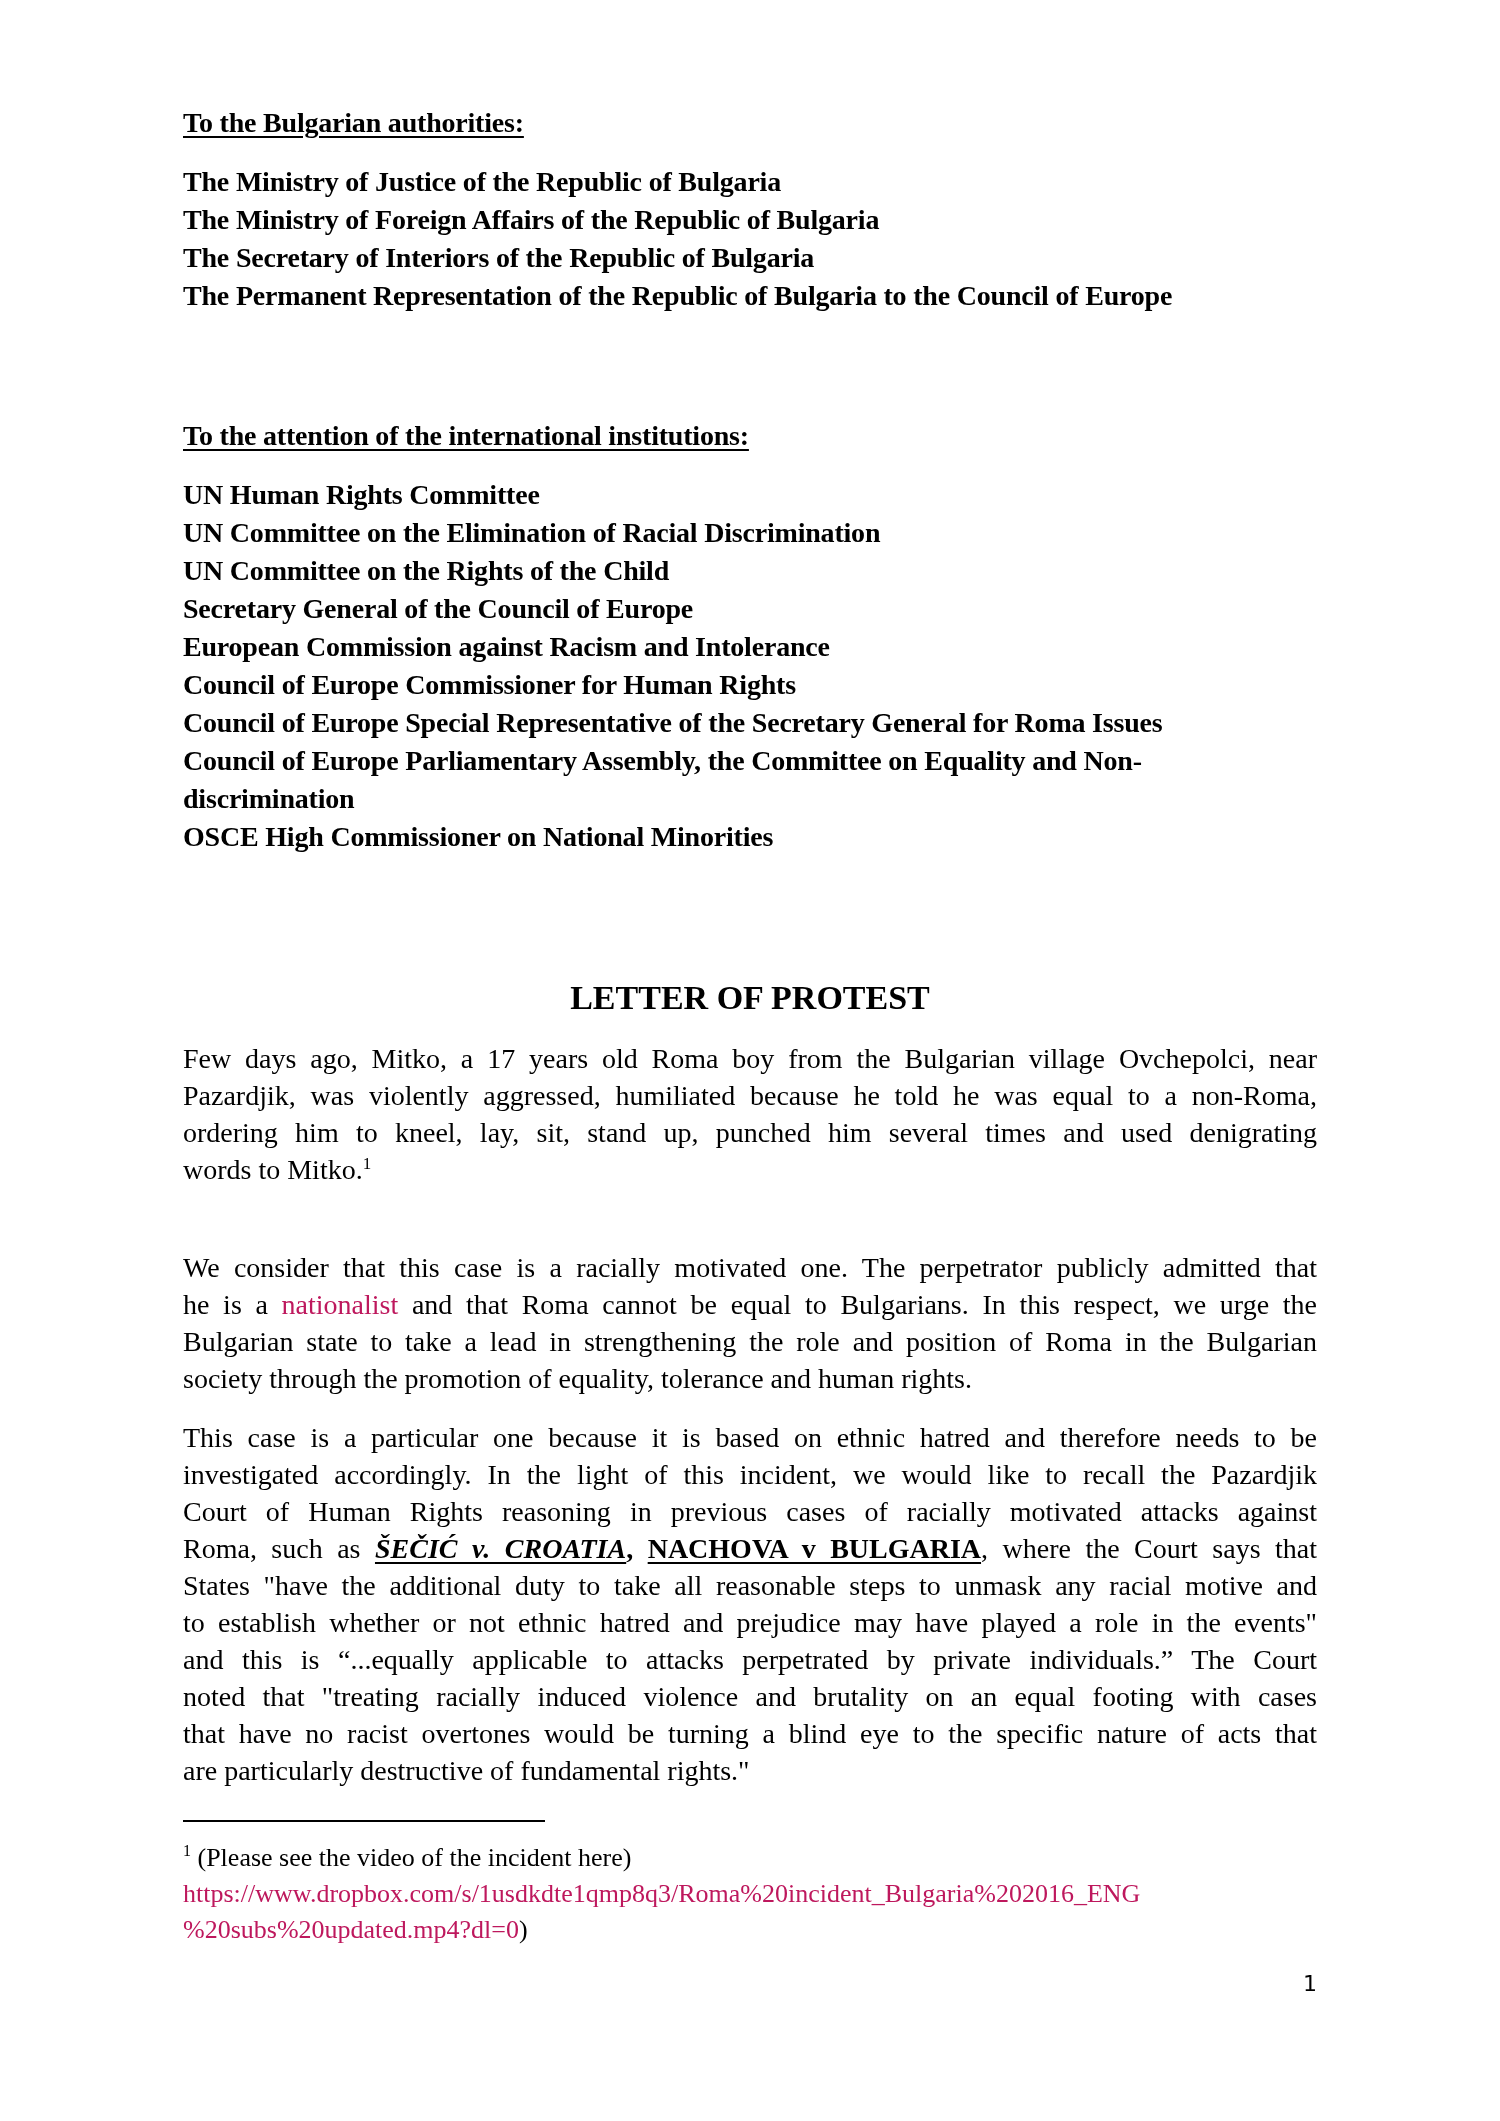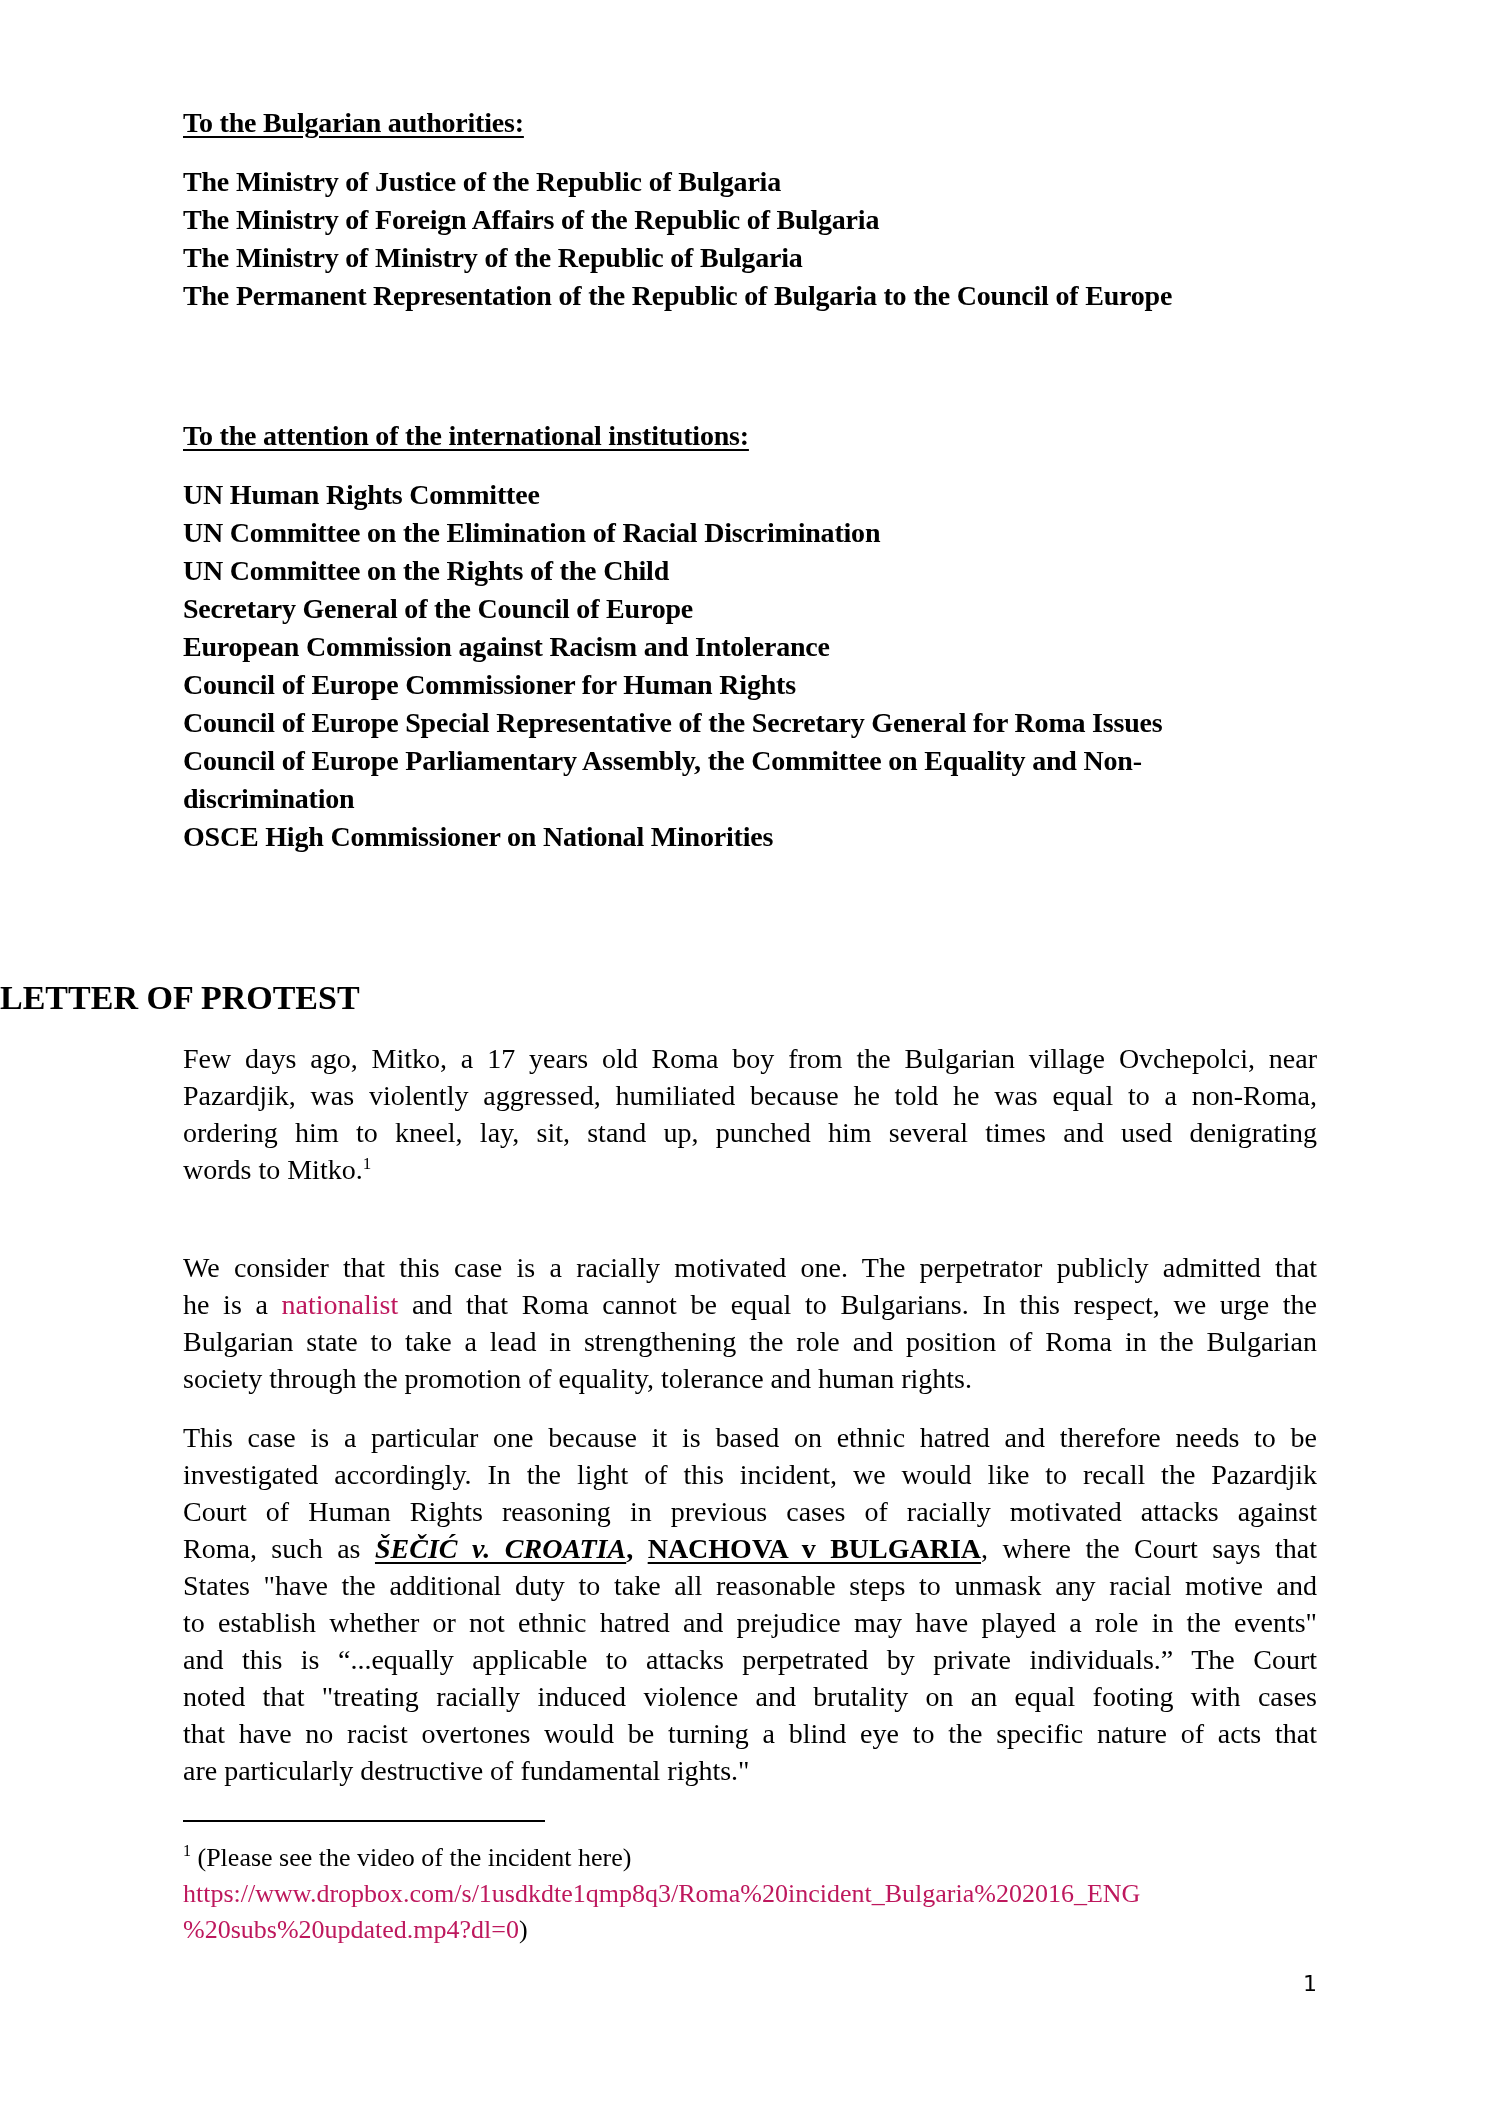--- a/index.html
+++ b/index.html
@@ -38,20 +38,21 @@
       height: 38px;
       white-space: nowrap;
       letter-spacing: -0.2px;
     }
 
     .title {
       position: absolute;
       left: 0;
       width: 1500px;
       top: 978px;
+      text-align: center;
       font-weight: bold;
       font-size: 34px;
       line-height: 40px;
       white-space: nowrap;
     }
 
     .para {
       position: absolute;
       left: 183px;
       width: 1134px;
@@ -117,21 +118,21 @@
   </style>
 </head>
 <body>
 
 <div class="page">
 
   <div class="heading" style="top:104px;">To the Bulgarian authorities:</div>
   <ul class="recipients" style="top:163px;">
     <li>The Ministry of Justice of the Republic of Bulgaria</li>
     <li>The Ministry of Foreign Affairs of the Republic of Bulgaria</li>
-    <li>The Ministry of Ministry of the Republic of Bulgaria</li>
+    <li>The Secretary of Interiors of the Republic of Bulgaria</li>
     <li>The Permanent Representation of the Republic of Bulgaria to the Council of Europe</li>
   </ul>
 
   <div class="heading" style="top:417px;">To the attention of the international institutions:</div>
   <ul class="recipients" style="top:476px;">
     <li>UN Human Rights Committee</li>
     <li>UN Committee on the Elimination of Racial Discrimination</li>
     <li>UN Committee on the Rights of the Child</li>
     <li>Secretary General of the Council of Europe</li>
     <li>European Commission against Racism and Intolerance</li>

